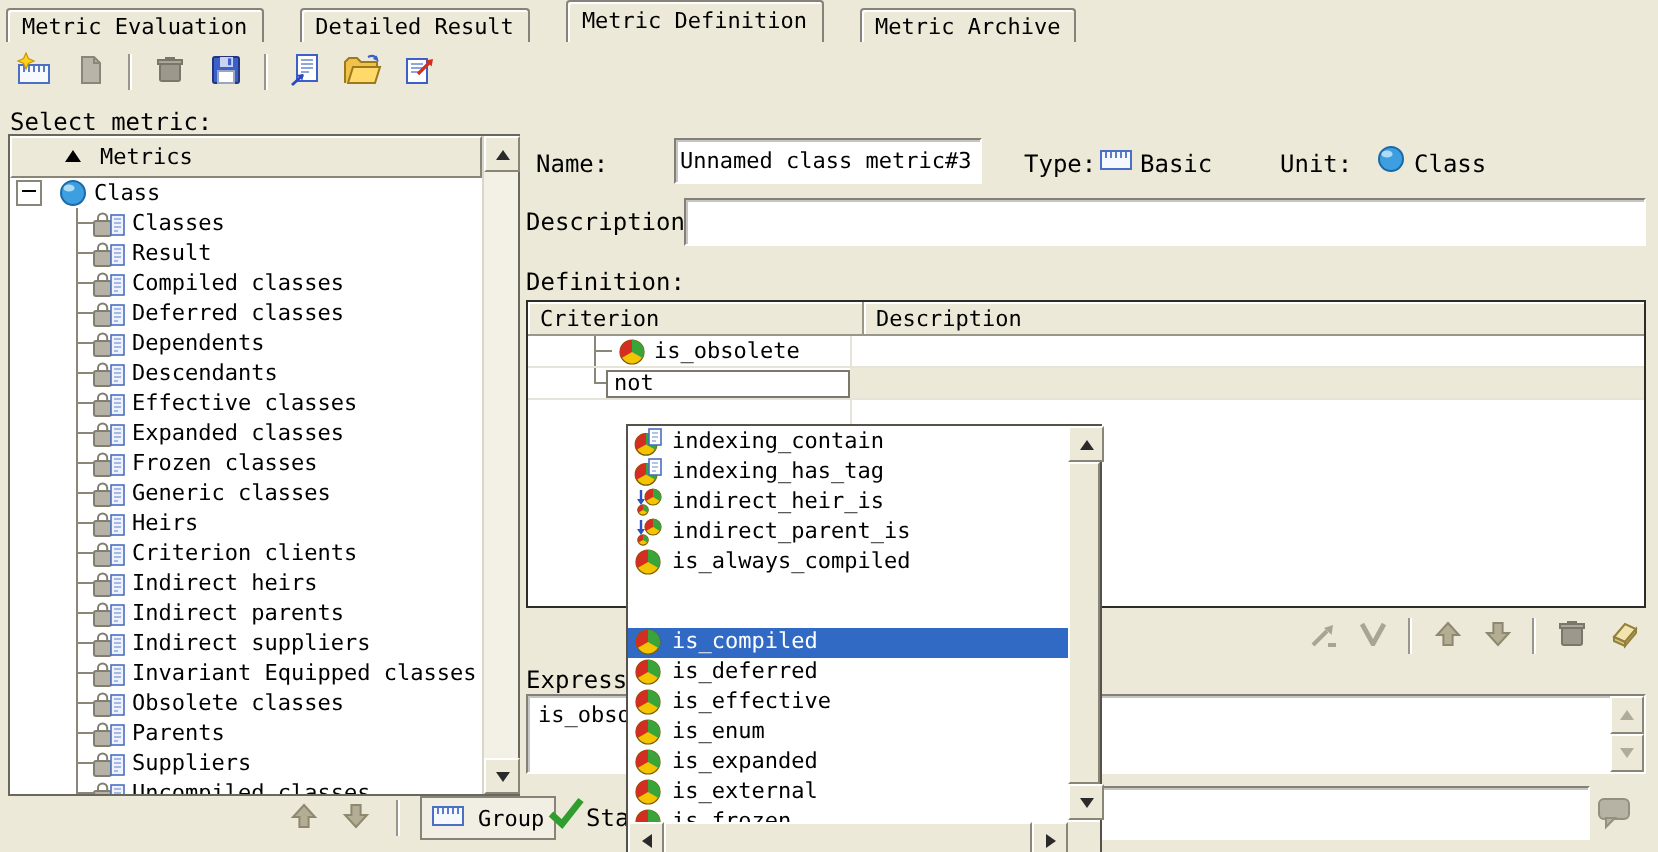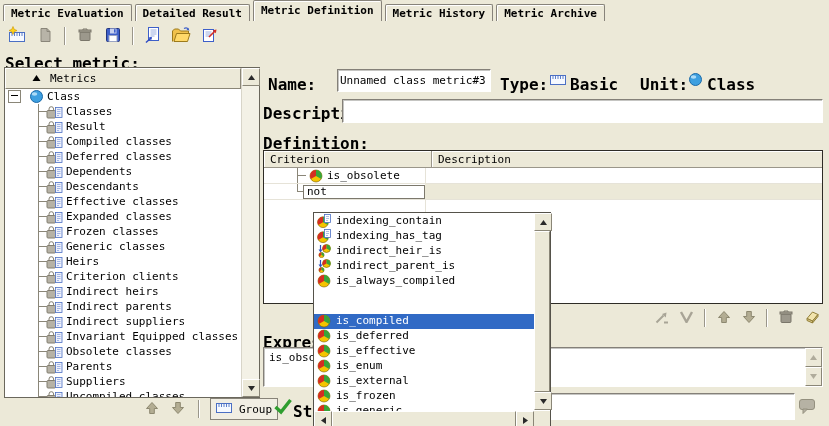--- a/index.html
+++ b/index.html
@@ -1,22 +1,22 @@
 <!DOCTYPE html>
 <html style="--sel: #316ac5; --bg: #ece9d8;"><head>
 <meta charset="utf-8">
 <style>
   html,body{margin:0;padding:0;width:829px;height:426px;overflow:hidden;}
   body{background:var(--bg,#ece9d8);font-family:"DejaVu Sans Mono",monospace;font-size:12px;color:#000;position:relative;}
-  .lbl{position:absolute;white-space:nowrap;font-size:16px;font-weight:bold;}
+  .lbl{position:absolute;white-space:nowrap;font-size:12px;}
   .iconspot{position:absolute;display:flex;align-items:center;justify-content:center;}
   
   .tabstrip{position:absolute;left:0;top:0;width:829px;height:21px;display:flex;align-items:flex-end;padding-left:3px;}
   .tab{border:1px solid #87837a;border-bottom:none;background:#ece9d8;box-shadow:inset 1px 1px 0 #fff;
-       padding:2px 7px 1px 7px;margin-right:3px;font-size:11px;font-weight:bold;white-space:nowrap;
+       padding:2px 7px 1px 7px;margin-right:18px;font-size:11px;font-weight:normal;white-space:nowrap;
        border-top-left-radius:2px;border-top-right-radius:2px;height:13px;line-height:13px;}
   .tab.active{padding-top:3px;padding-bottom:3px;height:14px;position:relative;z-index:2;}
   
   .toolbar{position:absolute;left:4px;top:23px;height:26px;display:flex;align-items:center;gap:2px;}
   .tbtn{width:26px;height:24px;display:flex;align-items:center;justify-content:center;}
   .tsep,.fsep{width:0;height:18px;border-left:1px solid #9a968a;border-right:1px solid #fff;margin:0 4px;}
   
   .treepanel{position:absolute;left:4px;top:67px;width:254px;height:329px;border:1px solid #6a675c;display:flex;background:#fff;}
   .treemain{flex:1;display:flex;flex-direction:column;min-width:0;}
   .treehdr{height:19px;flex:none;display:flex;align-items:center;background:#ece9d8;border:1px solid;border-color:#fff #8a8677 #8a8677 #fff;padding-left:26px;gap:9px;font-size:11px;}
@@ -77,21 +77,20 @@
   .ddh{position:absolute;left:0;right:16px;bottom:0;height:16px;display:flex;background:#f3f1e6;}
   .corner{position:absolute;right:0;bottom:0;width:16px;height:16px;background:#ece9d8;}
 </style>
 </head>
 <body>
 
 <div class="tabstrip">
     <div class="tab">Metric Evaluation</div>
     <div class="tab">Detailed Result</div>
     <div class="tab active">Metric Definition</div>
-    <div class="tab">Metric History</div>
     <div class="tab">Metric Archive</div>
   </div>
 <div class="toolbar">
     <div class="tbtn">
       <span class="ic"><svg width="20" height="18" viewBox="0 0 20 18" xmlns="http://www.w3.org/2000/svg">
           <rect x="2.5" y="6.5" width="15" height="9" fill="#f6f9ff" stroke="#4b6fc4"></rect>
           <path d="M5 7v3M7.5 7v3M10 7v3M12.5 7v3M15 7v3" stroke="#4b6fc4" stroke-width="0.9"></path>
           <path d="M6 0.5 L7.2 3.3 L10 4.5 L7.2 5.7 L6 8.5 L4.8 5.7 L2 4.5 L4.8 3.3 Z" fill="#ffd11a" stroke="#c99700" stroke-width="0.6"></path>
         </svg></span>
     </div>
@@ -441,21 +440,21 @@
       <span class="ic"><svg width="16" height="12" viewBox="0 0 16 12" xmlns="http://www.w3.org/2000/svg">
           <rect x="0.5" y="1.5" width="15" height="9" fill="#f6f9ff" stroke="#4b6fc4"></rect>
           <path d="M3 2v3M5.5 2v3M8 2v3M10.5 2v3M13 2v3" stroke="#4b6fc4" stroke-width="0.9"></path>
         </svg></span>
       <span>Group</span>
     </div>
   </div>
 
 <div class="lbl" style="left:268px;top:75px">Name:</div>
 <input class="tfield" style="left: 337px; top: 69px; width: 148px; height: 21px;" value="Unnamed class metric#3">
-<div class="lbl" style="left:500px;top:75px">Type:</div>
+<div class="lbl" style="left:512px;top:75px">Type:</div>
 <span class="iconspot" style="left:550px;top:74px">
     <svg width="16" height="12" viewBox="0 0 16 12" xmlns="http://www.w3.org/2000/svg">
       <rect x="0.5" y="1.5" width="15" height="9" fill="#f6f9ff" stroke="#4b6fc4"></rect>
       <path d="M3 2v3M5.5 2v3M8 2v3M10.5 2v3M13 2v3" stroke="#4b6fc4" stroke-width="0.9"></path>
     </svg>
   </span>
 <div class="lbl" style="left:570px;top:75px">Basic</div>
 <div class="lbl" style="left:640px;top:75px">Unit:</div>
 <span class="iconspot" style="left:688px;top:72px">
     <svg width="15" height="15" viewBox="0 0 15 15" xmlns="http://www.w3.org/2000/svg">
@@ -682,20 +681,30 @@
         <span>is_enum</span>
       </div>
       <div class="ditem">
         <span class="ic">
           <svg width="14" height="14" viewBox="0 0 14 14" xmlns="http://www.w3.org/2000/svg">
             <circle cx="7" cy="7" r="6" fill="#f4c400" stroke="#7a5c00" stroke-width="0.6"></circle>
             <path d="M7 7 L7 1 A6 6 0 0 0 1.7800000000000002 10 Z" fill="#d42d22"></path>
             <path d="M7 7 L7 1 A6 6 0 0 1 12.219999999999999 10 Z" fill="#39a43a"></path>
           </svg>
         </span>
+        <span>is_expanded</span>
+      </div>
+      <div class="ditem">
+        <span class="ic">
+          <svg width="14" height="14" viewBox="0 0 14 14" xmlns="http://www.w3.org/2000/svg">
+            <circle cx="7" cy="7" r="6" fill="#f4c400" stroke="#7a5c00" stroke-width="0.6"></circle>
+            <path d="M7 7 L7 1 A6 6 0 0 0 1.7800000000000002 10 Z" fill="#d42d22"></path>
+            <path d="M7 7 L7 1 A6 6 0 0 1 12.219999999999999 10 Z" fill="#39a43a"></path>
+          </svg>
+        </span>
         <span>is_external</span>
       </div>
       <div class="ditem">
         <span class="ic">
           <svg width="14" height="14" viewBox="0 0 14 14" xmlns="http://www.w3.org/2000/svg">
             <circle cx="7" cy="7" r="6" fill="#f4c400" stroke="#7a5c00" stroke-width="0.6"></circle>
             <path d="M7 7 L7 1 A6 6 0 0 0 1.7800000000000002 10 Z" fill="#d42d22"></path>
             <path d="M7 7 L7 1 A6 6 0 0 1 12.219999999999999 10 Z" fill="#39a43a"></path>
           </svg>
         </span>

